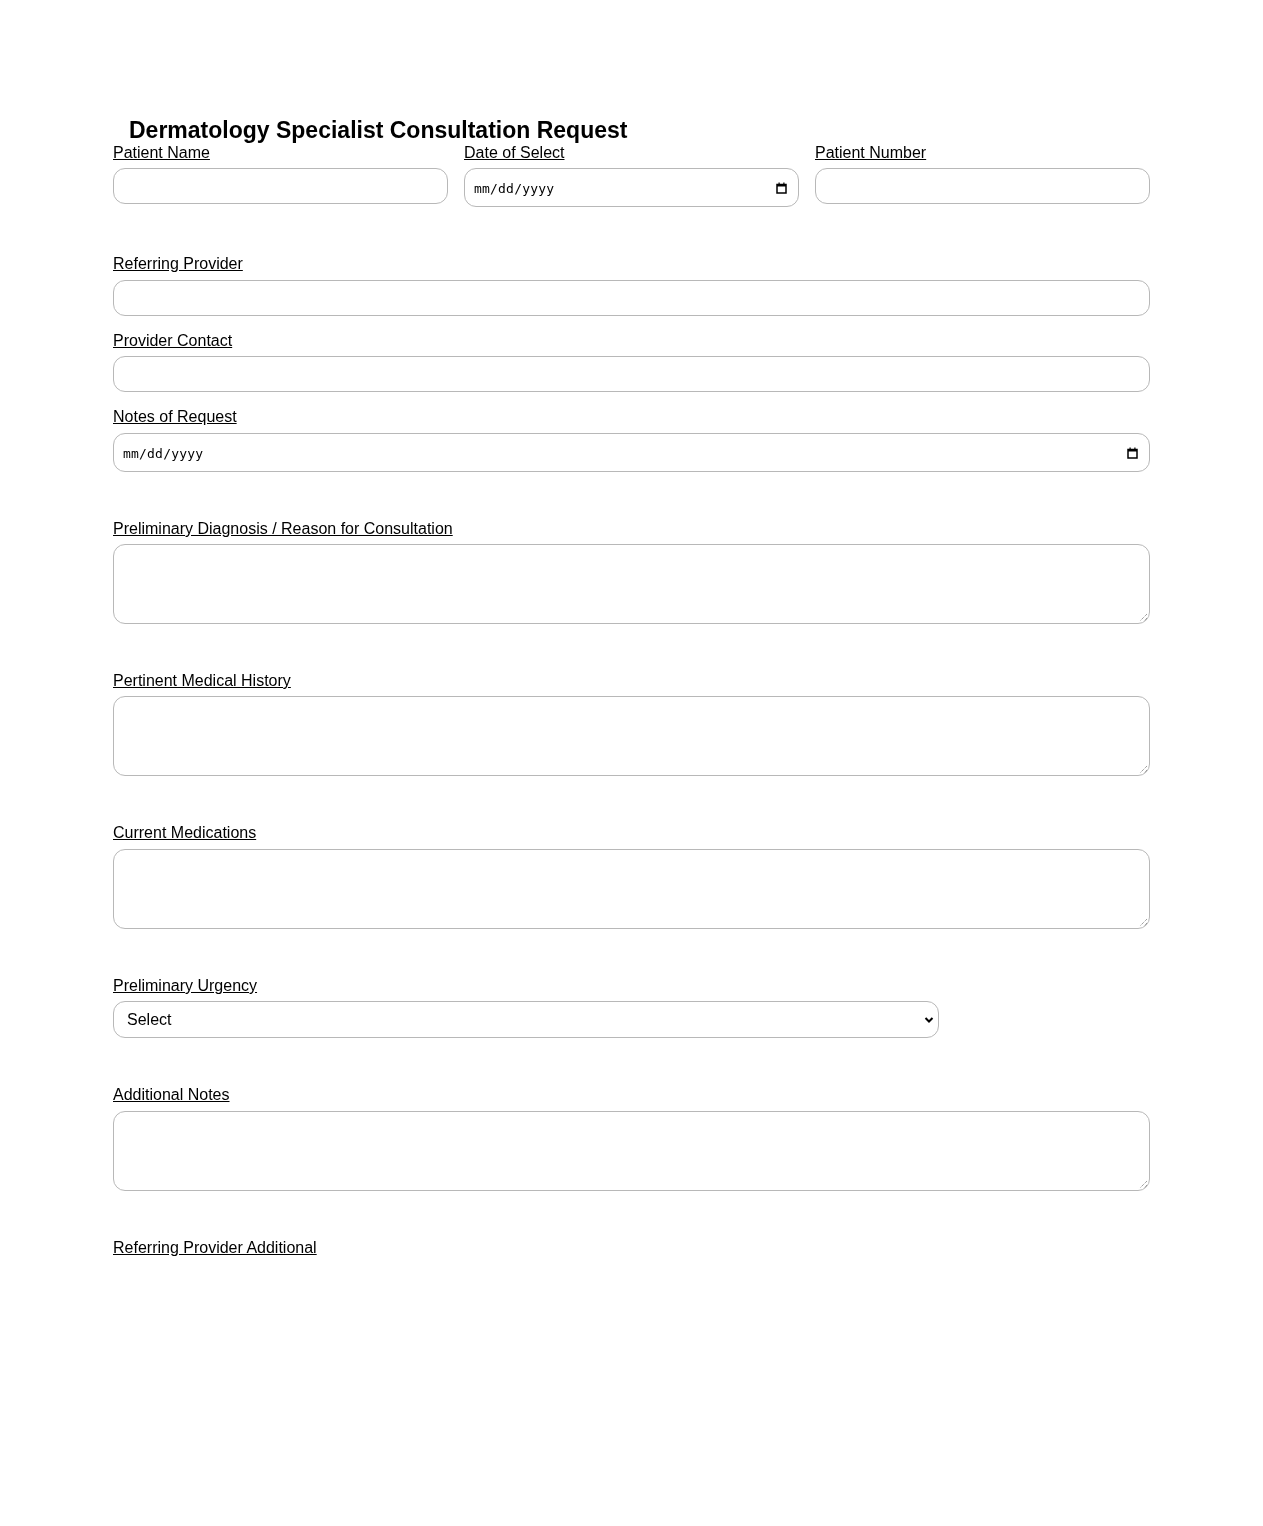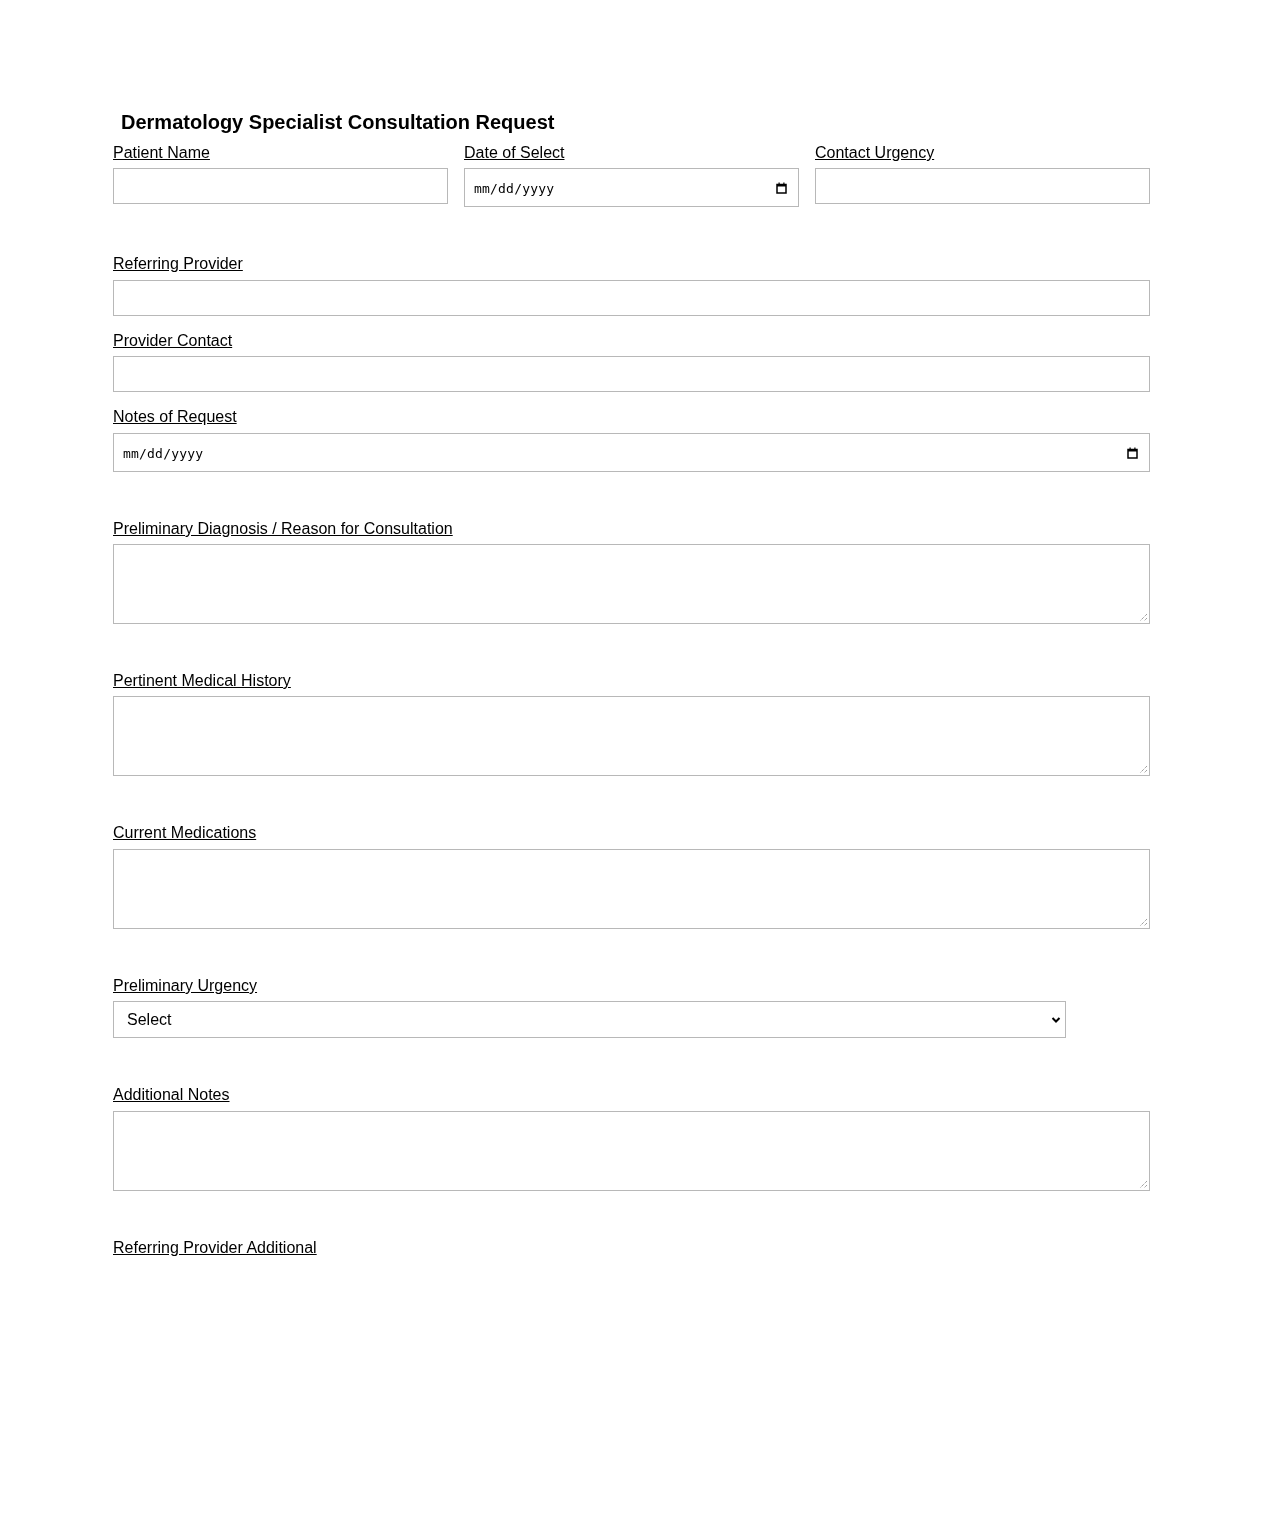--- a/index.html
+++ b/index.html
@@ -2,29 +2,29 @@
 <html><head>
   <meta charset="utf-8">
   <style>
     html, body { margin: 0; padding: 0; background: #ffffff; }
     body {
       width: 1263px; height: 1526px; position: relative; overflow: hidden;
       font-family: "Liberation Sans", sans-serif; color: #000;
     }
     .container { position: absolute; left: 113px; top: 0; width: 1037px; }
     h1 {
-      position: absolute; left: 0; top: 99px; margin: 8px;
-      font-size: 20px; font-weight: bold; line-height: 30px; white-space: nowrap;
+      position: absolute; left: 0; top: 99px; margin: 16px;
+      font-size: 23px; font-weight: bold; line-height: 30px; white-space: nowrap;
     }
     .label {
       position: absolute; font-size: 16px; line-height: 18px; white-space: nowrap; text-decoration: underline;
     }
     .field {
       position: absolute; box-sizing: border-box;
-      border: 1px solid #b8b8b8; border-radius: 0; background: #fff;
+      border: 1px solid #b8b8b8; border-radius: 12px; background: #fff;
     }
     .date-text {
       position: absolute; left: 9px; top: 50%; transform: translateY(-50%);
       font-family: "DejaVu Sans Mono", monospace; font-size: 13px; color: #000;
       letter-spacing: 0.2px;
     }
     .cal-icon {
       position: absolute; right: 11px; top: 50%; transform: translateY(-50%);
       width: 11px; height: 12px;
     }
@@ -53,21 +53,21 @@
   <div class="field" style="left:351px;top:168px;width:335px;height:39px">
     <span class="date-text">mm/dd/yyyy</span>
     <svg class="cal-icon" viewBox="0 0 11 12">
       <rect x="1" y="2.5" width="9" height="8.5" fill="none" stroke="#000" stroke-width="1.5"></rect>
       <rect x="1" y="2" width="9" height="2.5" fill="#000"></rect>
       <rect x="2.5" y="0.5" width="1.2" height="2" fill="#000"></rect>
       <rect x="7.3" y="0.5" width="1.2" height="2" fill="#000"></rect>
     </svg>
   </div>
 
-  <span class="label" style="left:702px;top:144px">Contact Urgency</span>
+  <span class="label" style="left:702px;top:144px">Patient Number</span>
   <div class="field" style="left:702px;top:168px;width:335px;height:36px"></div>
 
   <span class="label" style="left:0;top:255px">Referring Provider</span>
   <div class="field" style="left:0;top:280px;width:1037px;height:36px"></div>
 
   <span class="label" style="left:0;top:332px">Provider Contact</span>
   <div class="field" style="left:0;top:356px;width:1037px;height:36px"></div>
 
   <span class="label" style="left:0;top:408px">Notes of Request</span>
   <div class="field" style="left:0;top:433px;width:1037px;height:39px">
@@ -98,21 +98,21 @@
 
   <span class="label" style="left:0;top:824px">Current Medications</span>
   <div class="field" style="left:0;top:849px;width:1037px;height:80px">
     <svg class="resize-icon" viewBox="0 0 9 9">
       <line x1="8" y1="1" x2="1" y2="8" stroke="#777" stroke-width="1" stroke-dasharray="1,1"></line>
       <line x1="8" y1="5" x2="5" y2="8" stroke="#777" stroke-width="1" stroke-dasharray="1,1"></line>
     </svg>
   </div>
 
   <span class="label" style="left:0;top:977px">Preliminary Urgency</span>
-  <div class="field" style="left:0;top:1001px;width:953px;height:37px">
+  <div class="field" style="left:0;top:1001px;width:826px;height:37px">
     <span class="select-text">Select</span>
     <svg class="chev-icon" viewBox="0 0 10 8">
       <polyline points="1.5,2 5,5.5 8.5,2" fill="none" stroke="#000" stroke-width="2"></polyline>
     </svg>
   </div>
 
   <span class="label" style="left:0;top:1086px">Additional Notes</span>
   <div class="field" style="left:0;top:1111px;width:1037px;height:80px">
     <svg class="resize-icon" viewBox="0 0 9 9">
       <line x1="8" y1="1" x2="1" y2="8" stroke="#777" stroke-width="1" stroke-dasharray="1,1"></line>

